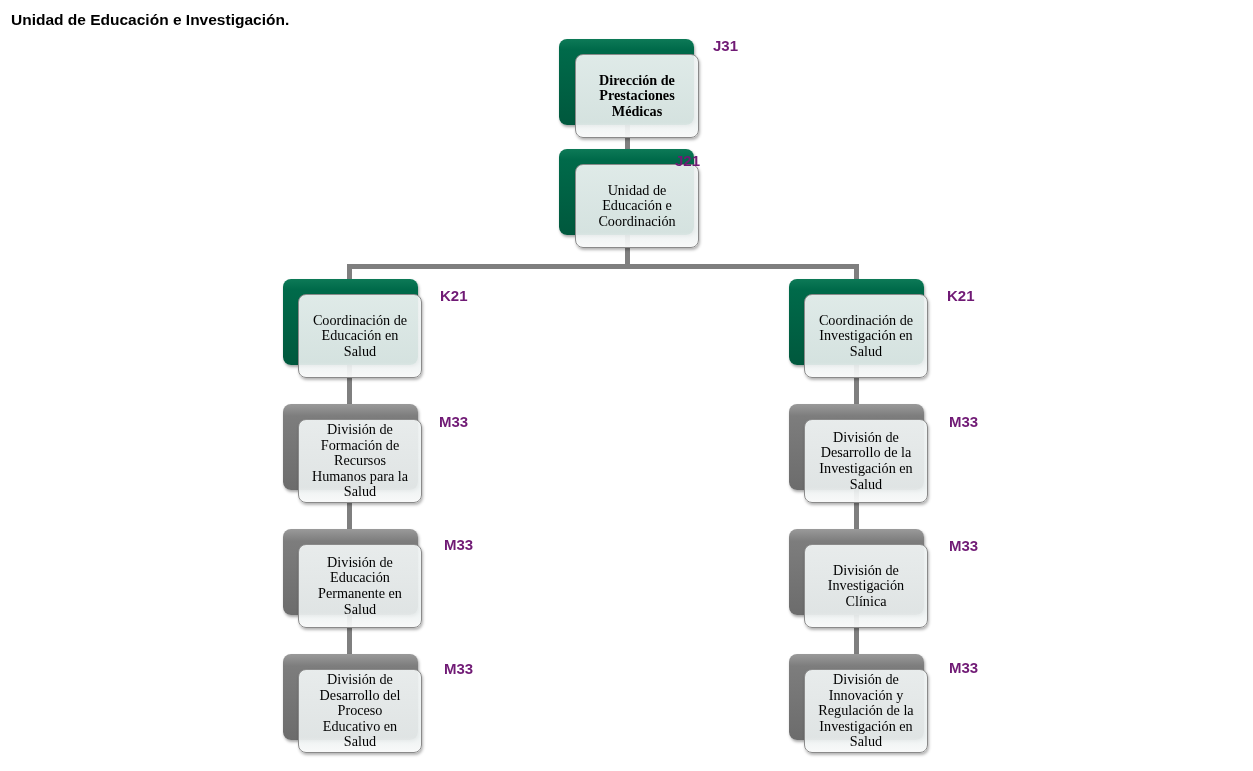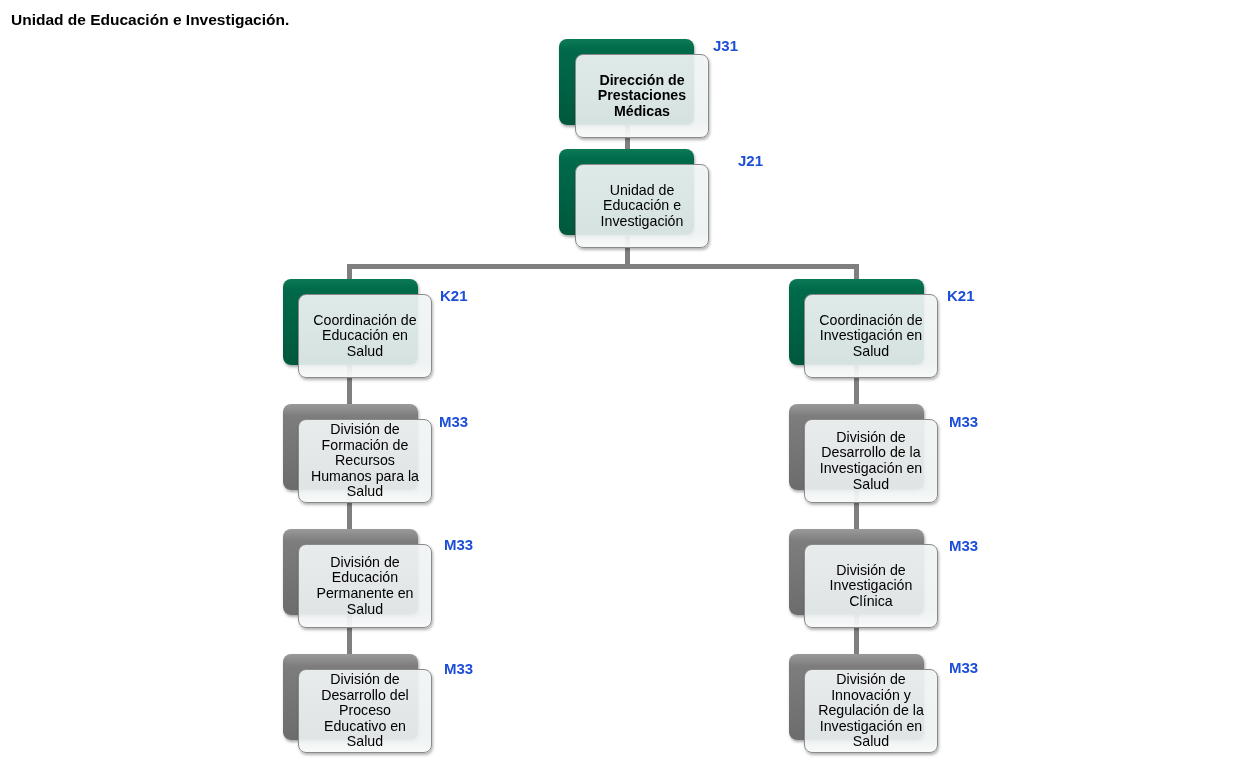--- a/index.html
+++ b/index.html
@@ -5,29 +5,29 @@
   html, body { margin:0; padding:0; background:#ffffff; }
   body { width:1253px; height:771px; position:relative; overflow:hidden;
          font-family:"Liberation Sans", sans-serif; }
   .page-title { position:absolute; left:11px; top:11px; font-size:15.5px; font-weight:bold; color:#000;text-align:center; }
   .line { position:absolute; background:#7f7f7f; }
   .back { position:absolute; width:135px; height:86px; border-radius:8px; }
   .back.green { background:linear-gradient(#0d7a57 0%, #006a4a 12%, #00583d 100%);
                 box-shadow: 1px 2px 3px rgba(0,0,0,0.35); }
   .back.gray  { background:linear-gradient(#9a9a9a 0%, #7d7d7d 14%, #6c6c6c 100%);
                 box-shadow: 1px 2px 3px rgba(0,0,0,0.35); }
-  .front { position:absolute; width:134px; height:84px; border-radius:8px;
+  .front { position:absolute; width:124px; height:84px; border-radius:8px;
            border:1px solid #8a8a8a;
            background:linear-gradient(rgba(240,244,244,0.93) 0%, rgba(236,241,241,0.9) 82%, rgba(248,249,249,0.97) 100%);
            box-shadow: 1px 2px 3px rgba(0,0,0,0.3);
            display:flex; align-items:center; justify-content:center; text-align:center;
-           font-size:14.2px; line-height:15.6px; color:#000; padding:0 6px; box-sizing:border-box; }
+           font-size:14.2px; line-height:15.6px; color:#000; padding:0 6px; box-sizing:border-box;font-family:Liberation Serif, serif; }
   .front.bold { font-weight:bold; }
   .front span { white-space:pre-line; }
-  .code { position:absolute; font-size:15px; font-weight:bold; color:#1d4ed8; }
+  .code { position:absolute; font-size:15px; font-weight:bold; color:#701a75; }
 </style>
 </head>
 <body>
 
 <div class="page-title">Unidad de Educación e Investigación.</div>
 
 <div class="line" style="left:625px; top:120px; width:5px; height:148px;"></div>
 <div class="line" style="left:347px; top:264px; width:512px; height:5px;"></div>
 <div class="line" style="left:347px; top:264px; width:5px; height:470px;"></div>
 <div class="line" style="left:854px; top:264px; width:5px; height:470px;"></div>
@@ -40,23 +40,23 @@
 Médicas</span>
     </div>
   <div class="code" style="left:713px; top:37px;">J31</div>
 </div>
 
 <div>
   <div class="back green" style="left:559px; top:149px;"></div>
   <div class="front" style="left:575px; top:164px;">
       <span>Unidad de
 Educación e
-Investigación</span>
+Coordinación</span>
     </div>
-  <div class="code" style="left:738px; top:152px;text-align:center;">J21</div>
+  <div class="code" style="left:675px; top:152px;text-align:center;">J21</div>
 </div>
 
 <div>
   <div class="back green" style="left:283px; top:279px;"></div>
   <div class="front" style="left:298px; top:294px;">
       <span>Coordinación de
 Educación  en
 Salud</span>
     </div>
   <div class="code" style="left:440px; top:287px;">K21</div>

